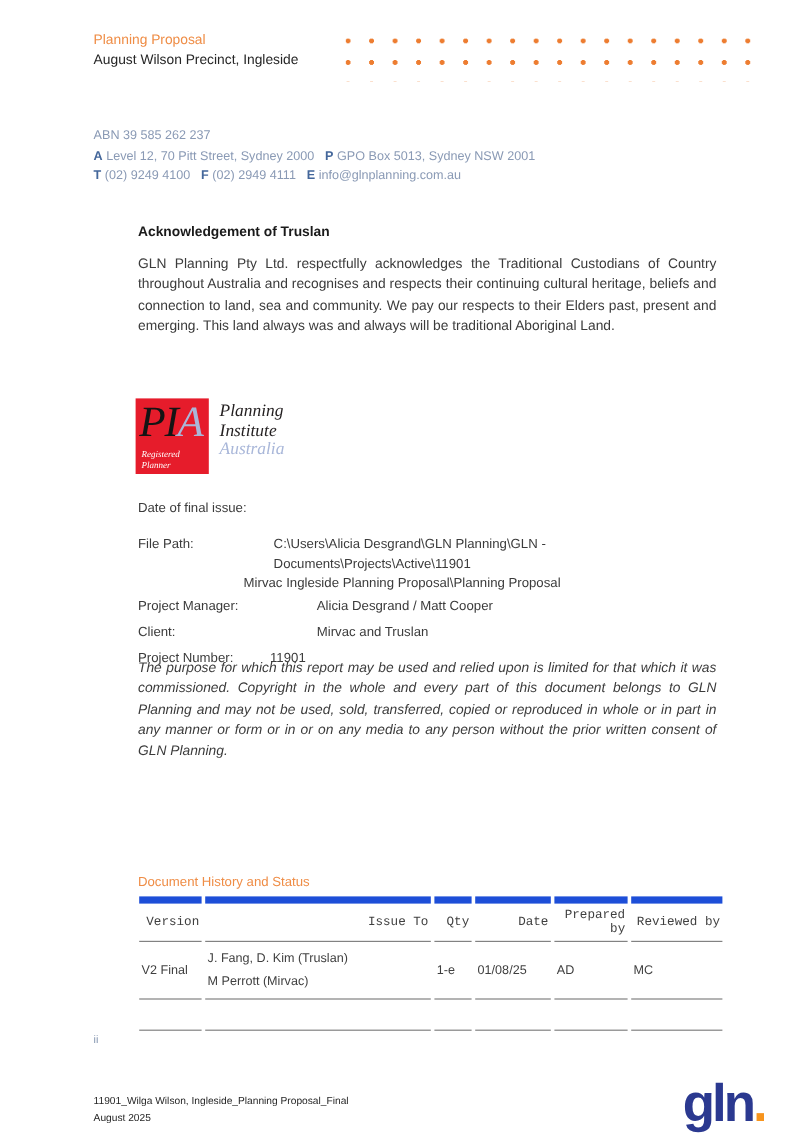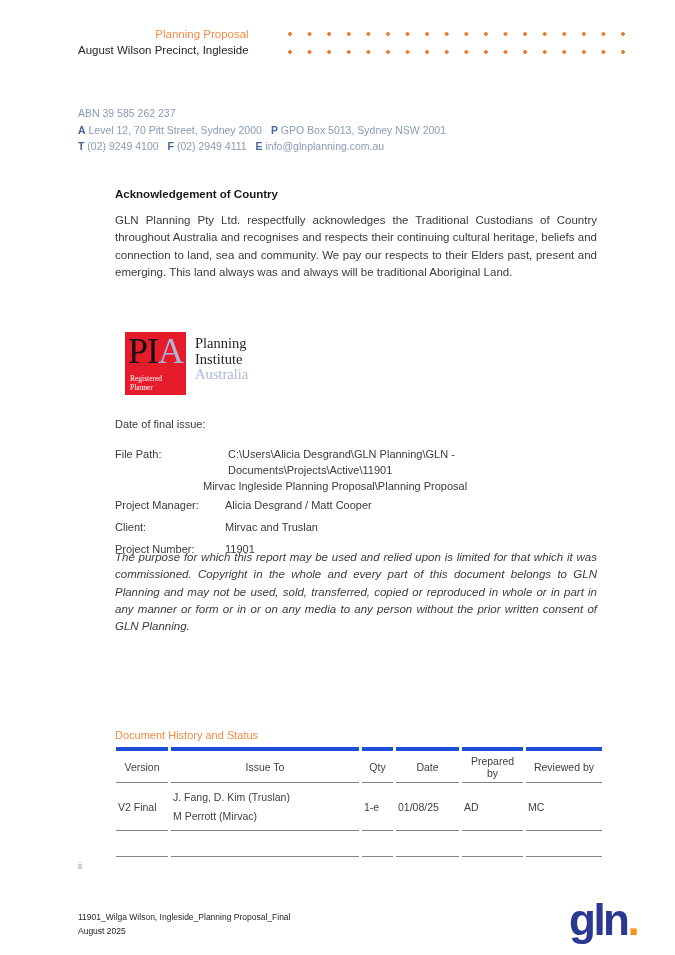--- a/index.html
+++ b/index.html
@@ -3,71 +3,71 @@
 <meta charset="utf-8">
 <style>
   html,body{margin:0;padding:0;background:#ffffff;}
   .page{
     position:relative;width:675px;height:955px;background:#ffffff;overflow:hidden;
     font-family:"Liberation Sans",sans-serif;color:#3f3f3f;
   }
   .abs{position:absolute;}
 
   
-  .hdr{left:78px;top:27px;font-size:11.5px;line-height:15.5px;text-align:right;}
+  .hdr{left:78px;top:27px;font-size:11.5px;line-height:15.5px;}
   .hdr-type{color:#EF8D46;}
   .hdr-title{color:#262626;}
   .dot-grid{
     left:288px;top:32px;width:347px;height:36px;
     background-image:radial-gradient(circle 2px at 2px 2px,#ED7D31 98%,rgba(0,0,0,0) 100%);
     background-size:19.6px 18px;background-repeat:repeat;
   }
 
   
   .contact{left:78px;top:105px;font-size:10.5px;line-height:16.5px;color:#8A9AB5;white-space:nowrap;}
   .lbl{color:#44679B;font-weight:bold;}
   .seg-gap{margin-left:9px;}
 
   
   .ack-h{left:115px;top:188px;font-size:11.5px;font-weight:bold;color:#1a1a1a;}
   .para{font-size:11.5px;line-height:17.3px;text-align:justify;color:#3b3b3b;}
   .ack-p{left:115px;top:212px;width:482px;}
 
   
-  .pia{left:125px;top:332px;display:flex;font-family:"Liberation Serif","DejaVu Serif",serif;}
+  .pia{left:113px;top:332px;display:flex;font-family:"Liberation Serif","DejaVu Serif",serif;font-style:italic;}
   .pia-box{width:61px;height:63px;background:#E61C2B;position:relative;flex:none;}
   .pia-letters{position:absolute;top:0px;left:3px;font-size:36px;line-height:38px;letter-spacing:-1px;color:#141414;}
   .pia-a{color:#AAB6D8;}
   .pia-reg{position:absolute;left:5px;bottom:3px;color:#ffffff;font-size:7.5px;line-height:8.5px;}
   .pia-text{font-size:14.5px;line-height:15.5px;color:#231F20;padding-left:9px;padding-top:4px;}
   .pia-light{color:#A9B7D9;}
 
   
   .details{left:115px;top:416px;width:482px;font-size:11px;color:#3b3b3b;}
   .drow{display:flex;line-height:16px;}
   .dlabel{width:110px;flex:none;}
   .dlabel-fp{width:88px;flex:none;}
   .dval{flex:1;}
   .fp-line1{display:block;padding-left:25px;}
   .fp-line2{display:block;}
   .mb14{margin-bottom:14px;}
-  .mb6{margin-bottom:6px;}
+  .mb6{margin-bottom:6px;gap:39px;}
   .mb3{margin-bottom:3px;}
 
   .purpose{left:115px;top:549px;width:482px;font-style:italic;}
 
   
   .hist-h{left:115px;top:729px;font-size:11px;color:#EF8D46;}
   .hist-table{
     left:113px;top:747px;border-collapse:separate;border-spacing:3px 0;
     font-size:10.5px;color:#3f3f3f;table-layout:fixed;
   }
   .hist-table th{
-    font-weight:normal;text-align:center;vertical-align:middle;height:31px;padding:0 2px;
-    border-top:4px solid #1d4ed8;border-bottom:1px solid #828282;
+    font-weight:normal;text-align:right;vertical-align:middle;height:31px;padding:0 2px;
+    border-top:6px solid #1d4ed8;border-bottom:1px solid #828282;font-family:Liberation Mono, monospace;
   }
   .hist-table td{vertical-align:middle;padding:0 2px;border-bottom:1px solid #828282;}
   .row-data td{height:47px;}
   .row-empty td{height:25px;}
   .c1{width:48px;}.c2{width:184px;}.c3{width:27px;}.c4{width:59px;}.c5{width:57px;}.c6{width:72px;}
   .issue-line{display:block;line-height:19px;}
 
   
   .pageno{left:78px;top:861px;font-size:9px;color:#8496B0;}
   .docref{left:78px;top:887px;font-size:8.5px;line-height:13.5px;color:#262626;margin-top:24px;}
@@ -84,21 +84,21 @@
     <div class="hdr-title">August Wilson Precinct, Ingleside</div>
   </div>
   <div class="abs dot-grid"></div>
 
   <div class="abs contact">
     <div>ABN 39 585 262 237</div>
     <div><span class="lbl">A</span> <span>Level 12, 70 Pitt Street, Sydney 2000</span><span class="lbl seg-gap">P</span> <span>GPO Box 5013, Sydney NSW 2001</span></div>
     <div><span class="lbl">T</span> <span>(02) 9249 4100</span><span class="lbl seg-gap">F</span> <span>(02) 2949 4111</span><span class="lbl seg-gap">E</span> <span>info@glnplanning.com.au</span></div>
   </div>
 
-  <div class="abs ack-h">Acknowledgement of Country</div>
+  <div class="abs ack-h">Acknowledgement of Truslan</div>
   <div class="abs para ack-p">GLN Planning Pty Ltd. respectfully acknowledges the Traditional Custodians of Country throughout Australia and recognises and respects their continuing cultural heritage, beliefs and connection to land, sea and community. We pay our respects to their Elders past, present and emerging. This land always was and always will be traditional Aboriginal Land.</div>
 
   <div class="abs pia">
     <div class="pia-box">
       <div class="pia-letters"><span>PI</span><span class="pia-a">A</span></div>
       <div class="pia-reg"><span>Registered</span><br><span>Planner</span></div>
     </div>
     <div class="pia-text">
       <div>Planning</div>
       <div>Institute</div>

